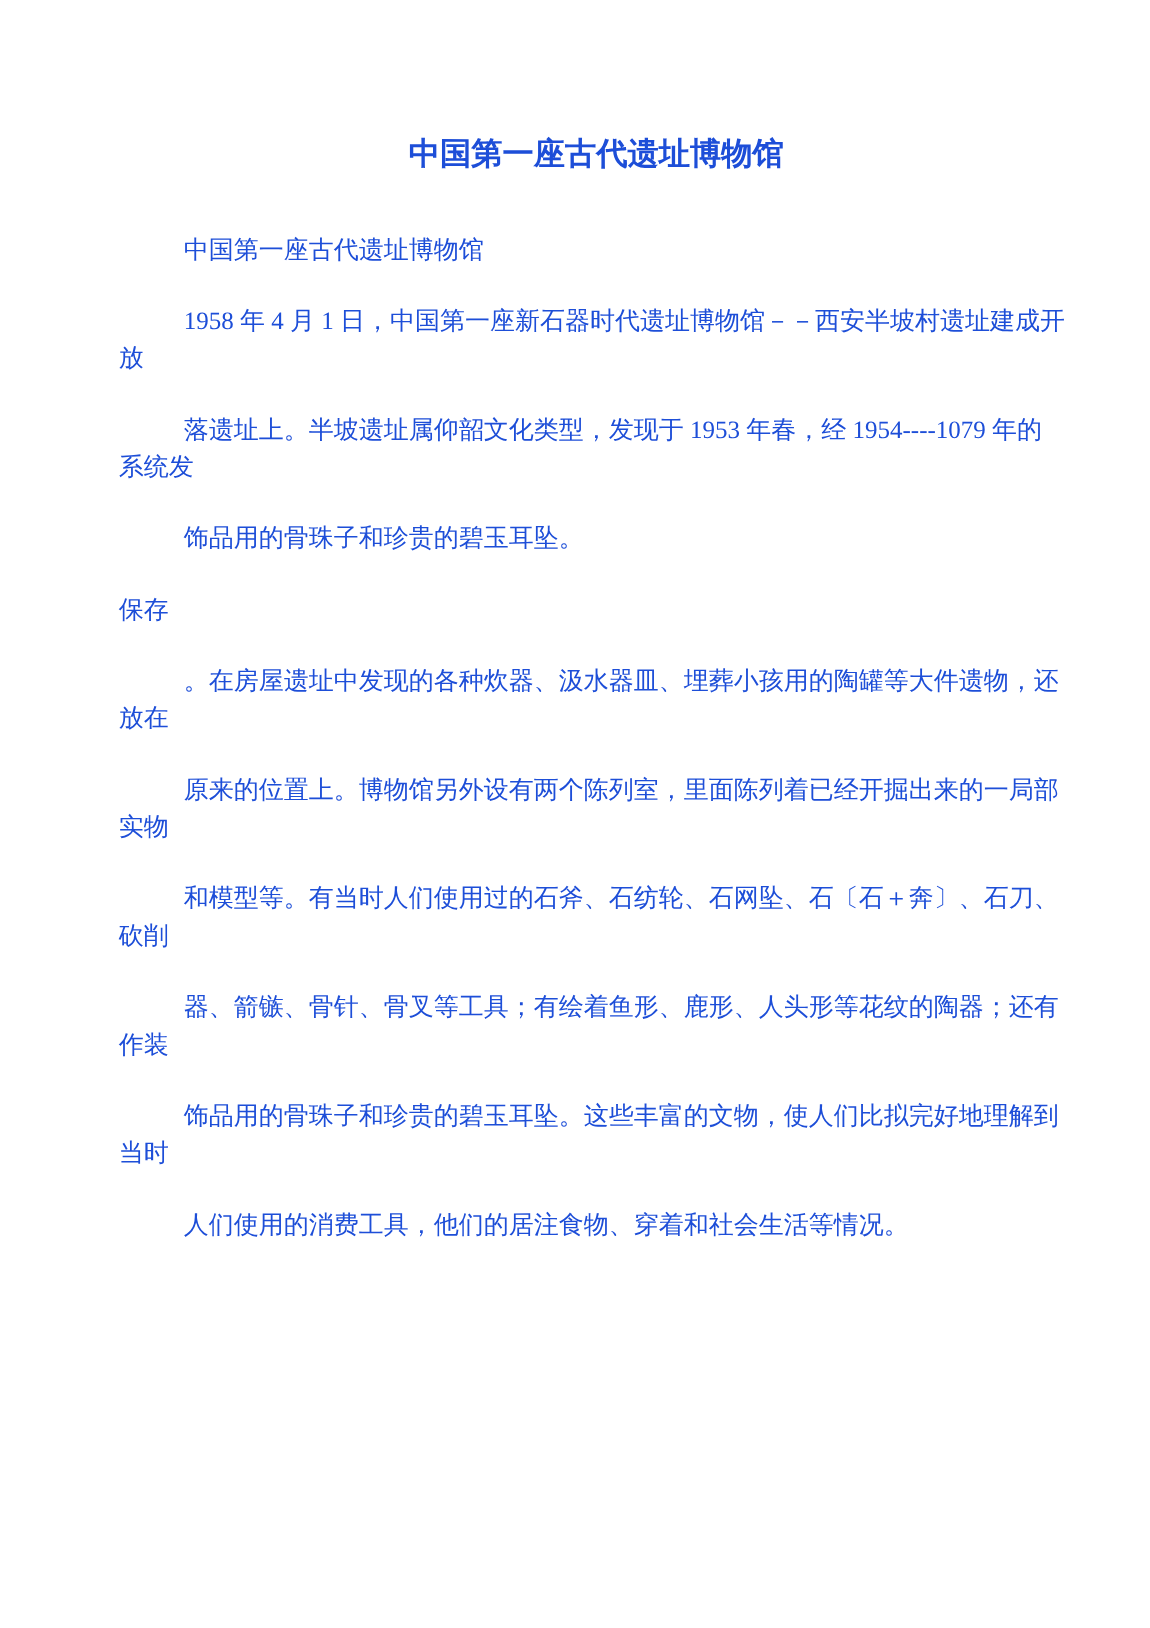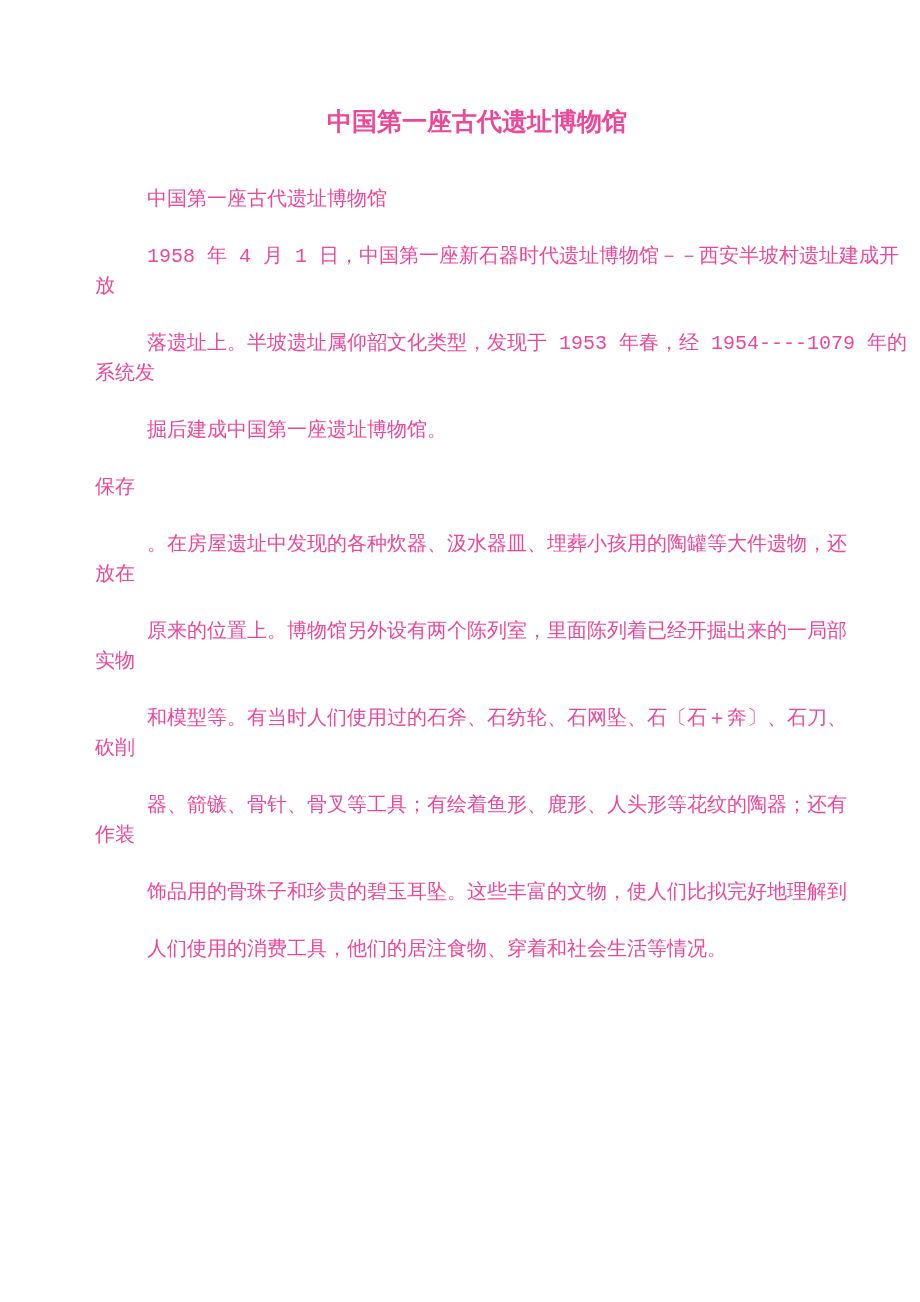--- a/index.html
+++ b/index.html
@@ -5,22 +5,22 @@
   html, body {
     margin: 0;
     padding: 0;
     background: #ffffff;
   }
   .page {
     position: relative;
     width: 920px;
     height: 1302px;
     background: #ffffff;
-    color: #ec4899;
-    font-family: Liberation Mono, monospace;
+    color: #1d4ed8;
+    font-family: Liberation Serif, serif;
     box-sizing: border-box;
     padding: 108px 61px 0 95px;
     overflow: hidden;
   }
   .title {
     font-size: 25px;
     line-height: 32px;
     font-weight: bold;
     text-align: center;
     margin: 0 0 45px 0;
@@ -56,21 +56,21 @@
     <span class="line" style="display:block">放</span>
   </p>
 
 
   <p class="para">
     <span class="line indent" style="display:block">落遗址上。半坡遗址属仰韶文化类型，发现于 1953 年春，经 1954----1079 年的</span>
     <span class="line" style="display:block">系统发</span>
   </p>
 
   <p class="para">
-    <span class="line indent" style="display:block">掘后建成中国第一座遗址博物馆。</span>
+    <span class="line indent" style="display:block">饰品用的骨珠子和珍贵的碧玉耳坠。</span>
   </p>
 
 
   <p class="para">
     <span class="line" style="display:block">保存</span>
   </p>
 
   <p class="para">
     <span class="line indent" style="display:block">。在房屋遗址中发现的各种炊器、汲水器皿、埋葬小孩用的陶罐等大件遗物，还</span>
     <span class="line" style="display:block">放在</span>
@@ -86,19 +86,20 @@
     <span class="line" style="display:block">砍削</span>
   </p>
 
   <p class="para">
     <span class="line indent" style="display:block">器、箭镞、骨针、骨叉等工具；有绘着鱼形、鹿形、人头形等花纹的陶器；还有</span>
     <span class="line" style="display:block">作装</span>
   </p>
 
   <p class="para">
     <span class="line indent" style="display:block">饰品用的骨珠子和珍贵的碧玉耳坠。这些丰富的文物，使人们比拟完好地理解到</span>
+    <span class="line" style="display:block">当时</span>
   </p>
 
   <p class="para">
     <span class="line indent" style="display:block">人们使用的消费工具，他们的居注食物、穿着和社会生活等情况。</span>
   </p>
 
 </div>
 
 </body></html>

